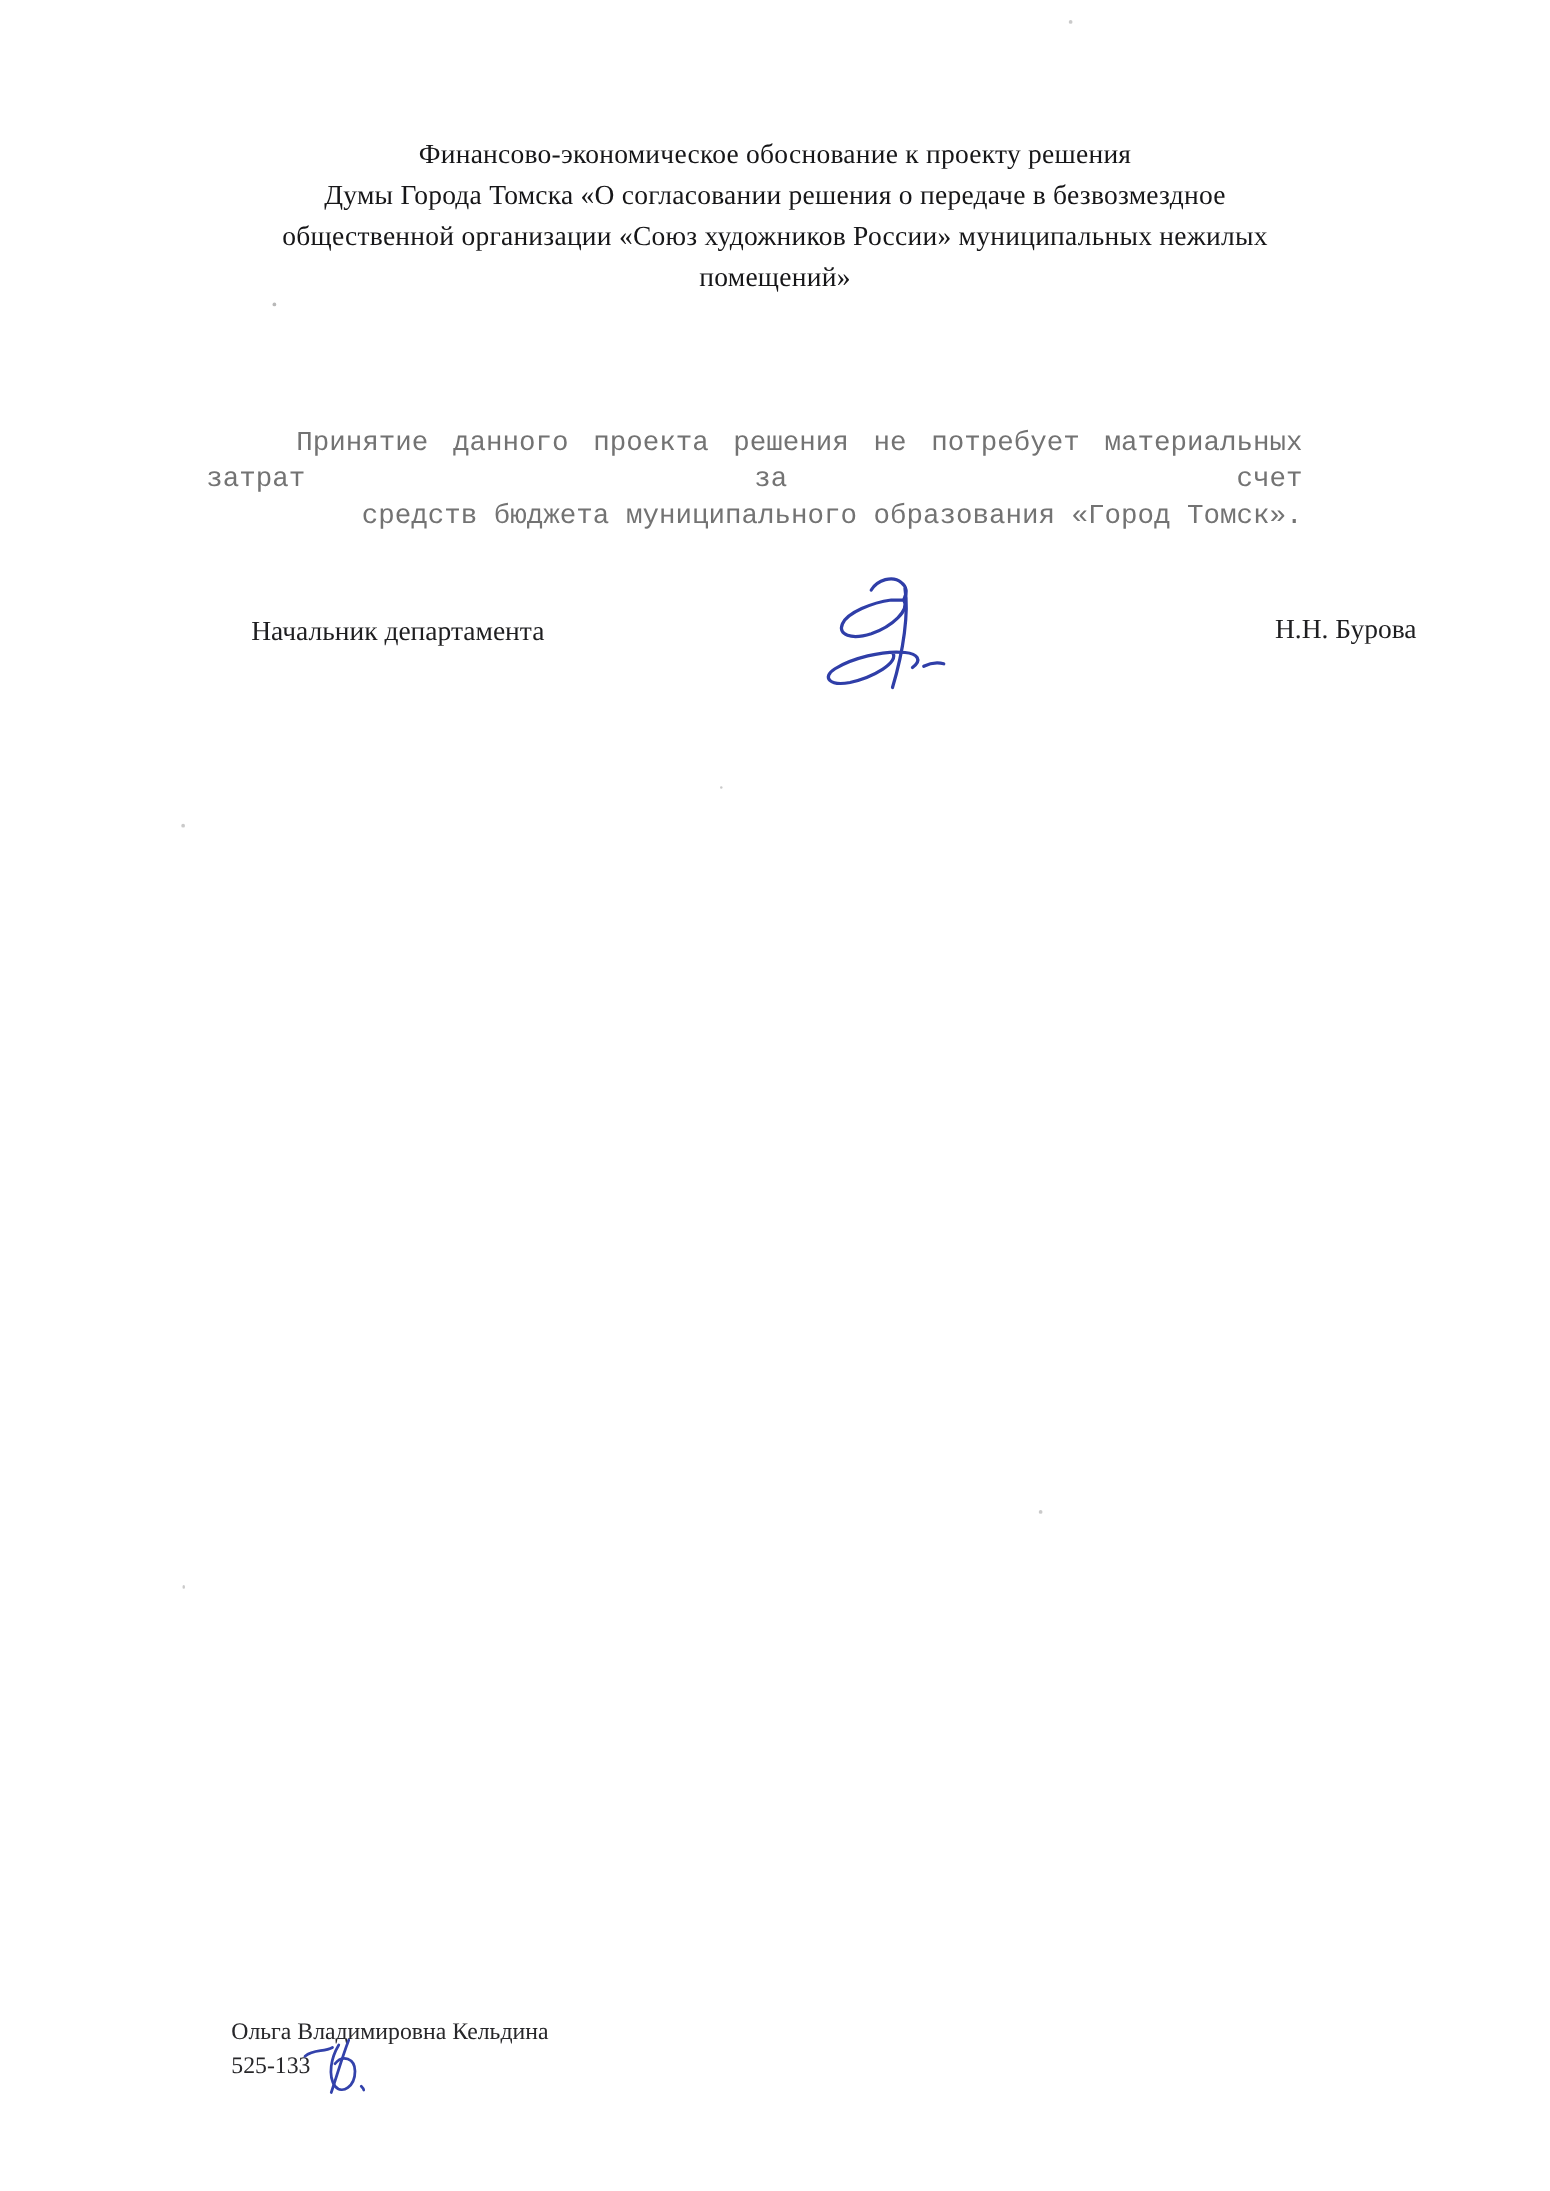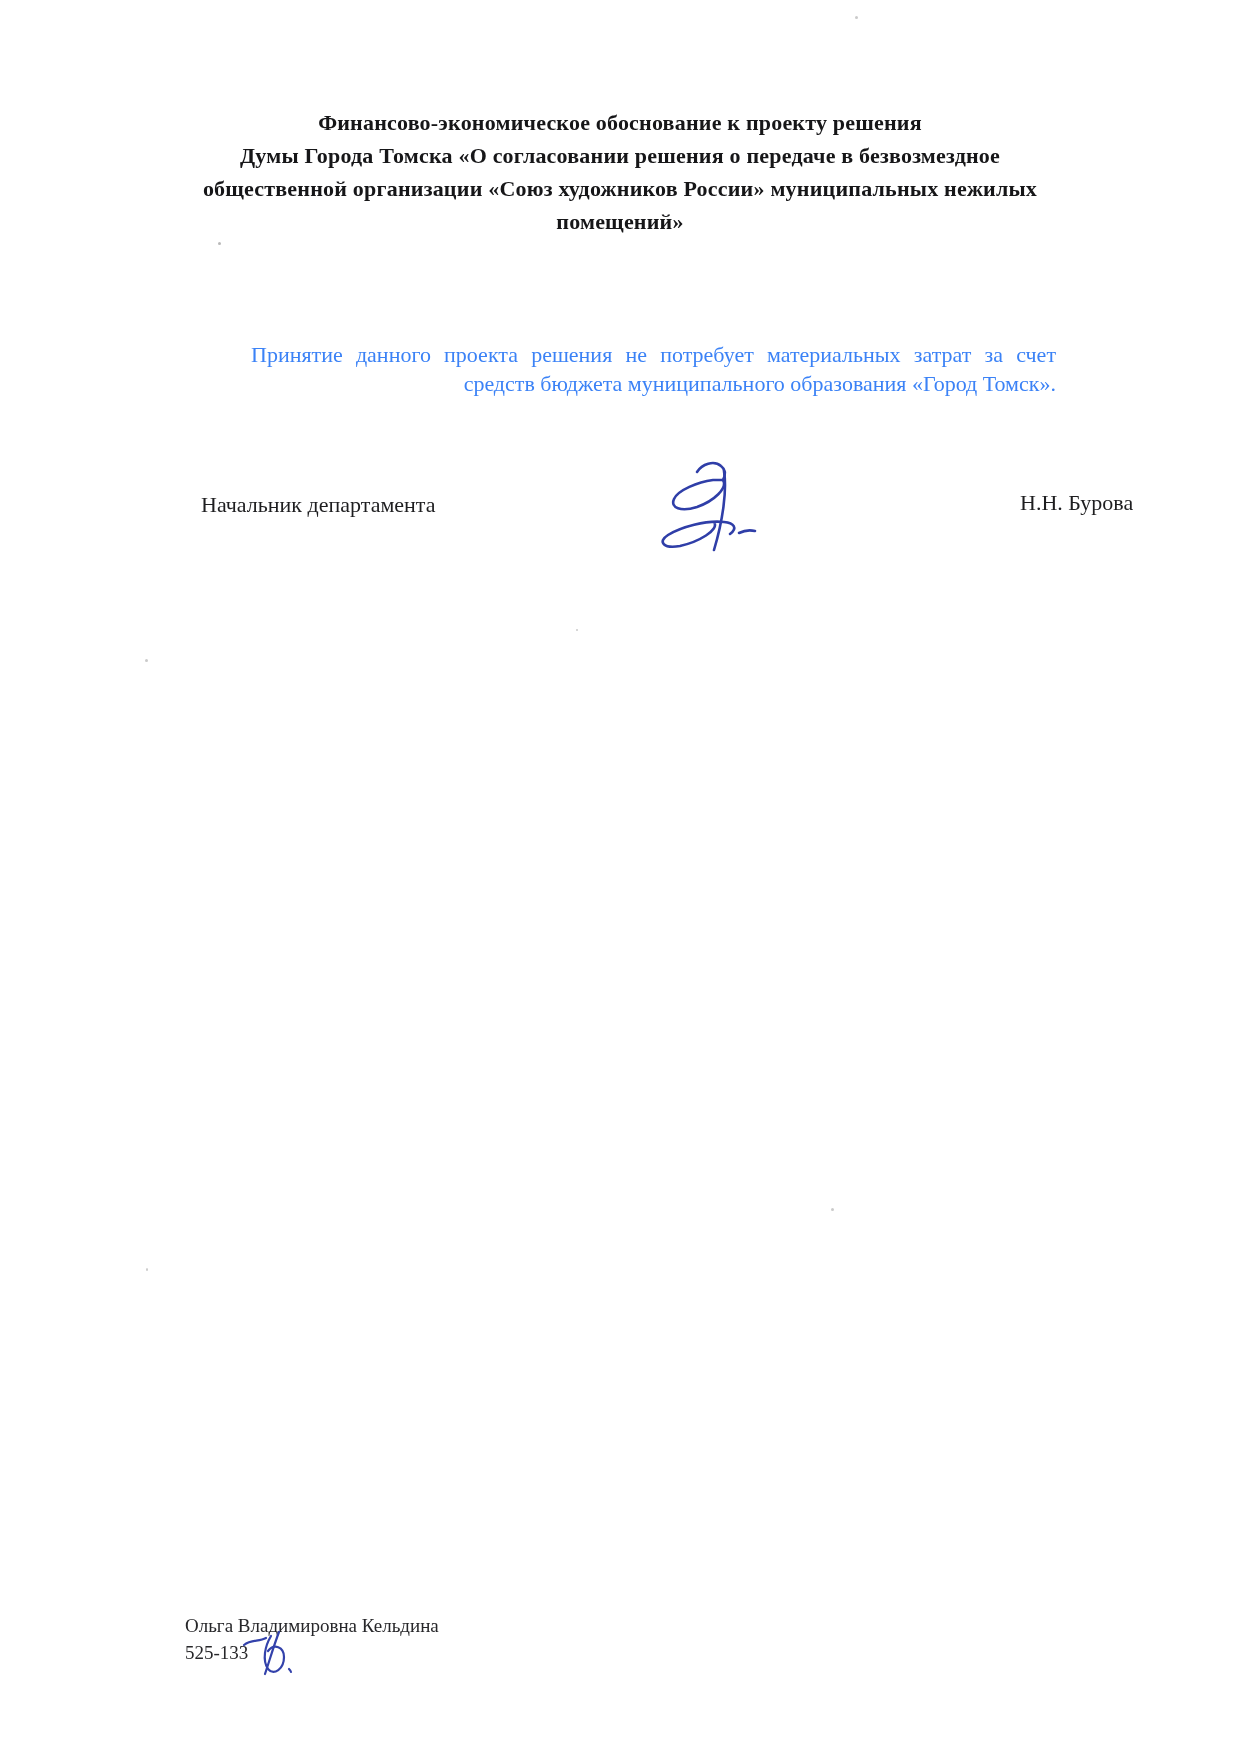--- a/index.html
+++ b/index.html
@@ -15,34 +15,35 @@
     overflow: hidden;
     font-family: "Liberation Serif", "DejaVu Serif", serif;
     color: #1b1b1d;
   }
   .title-block {
     position: absolute;
     top: 106px;
     left: 170px;
     width: 900px;
     text-align: center;
-    font-weight: bold;
+    font-weight: normal;
     font-size: 22px;
     line-height: 33px;
     color: #161618;
     letter-spacing: 0.2px;
   }
   .body-block {
     position: absolute;
     top: 340px;
-    left: 179px;
+    left: 165px;
     width: 877px;
     font-size: 22px;
     line-height: 29px;
-    color: #3b82f6;
+    color: #737373;
+    font-family: Liberation Mono, monospace;
   }
   .body-line-justified {
     text-indent: 72px;
     text-align: justify;
     text-align-last: justify;
     white-space: normal;
   }
   .body-line-plain {
     text-align: right;
   }

